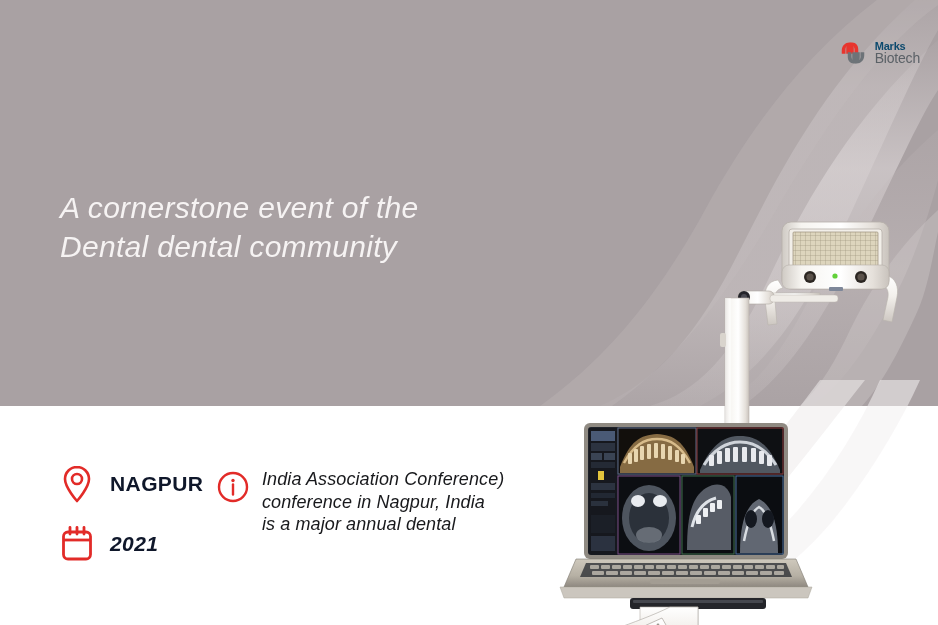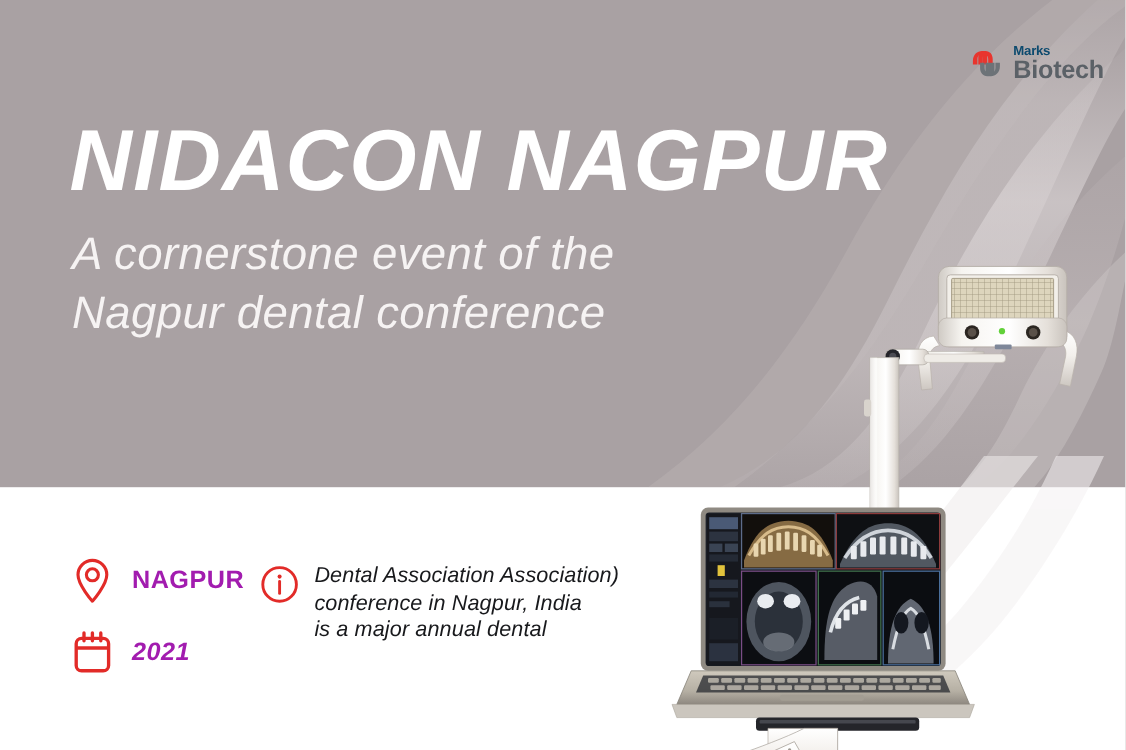--- a/index.html
+++ b/index.html
@@ -59,43 +59,43 @@
     flex-direction:column;
     line-height:.96;
   }
   .logo-line1 {
     font-size:11px;
     font-weight:bold;
     color:#0c4a6e;
     letter-spacing:-0.2px;
   }
   .logo-line2 {
-    font-size:21px;
-    font-weight:bold;
+    font-size:14px;
+    font-weight:normal;
     color:#5b6167;
     letter-spacing:-0.2px;
   }
 
   
   .headline {
     position:absolute;
     left:58px; top:98px;
     font-size:72px;
     font-weight:bold;
     font-style:italic;
     color:#ffffff;
     letter-spacing:1px;
     white-space:nowrap;
     line-height:1;
   }
 
   .subhead {
     position:absolute;
     left:60px; top:188px;
-    font-size:38px;
+    font-size:30px;
     font-style:italic;
     font-weight:300;
     color:#f6f3f3;
     line-height:1.3;
     letter-spacing:.3px;
   }
   .subhead div { white-space:nowrap; }
 
   
   .facts {
@@ -108,21 +108,21 @@
   .fact-row {
     display:flex;
     align-items:center;
     gap:16px;
     height:44px;
   }
   .fact-icon { width:34px; height:40px; flex:none; }
   .fact-text {
     font-size:21px;
     font-weight:bold;
-    color:#a21caf;
+    color:#0f172a;
     letter-spacing:.4px;
   }
   .fact-text.italic { font-style:italic; }
 
   .blurb {
     position:absolute;
     left:216px; top:468px;
     display:flex;
     gap:12px;
     width:330px;
@@ -187,25 +187,24 @@
         <path d="M35,23 C35,30 30,34 25,34 C21,34 19,31 19,27 L19,19 L24,19 L24,26 C24,28.5 25.5,29.5 27,29.5 C29,29.5 30,27.5 30,25 L30,19 L35,19 Z" fill="#6d7378"></path>
         <path d="M21,34 C16,34 13,30 13,25 L13,19 L18,19 L18,25 C18,28 19.5,29.5 21.5,29.5 C23,29.5 24,28.5 24,27 L24,19 L29,19 L29,27 C29,31 26,34 21,34 Z" fill="#6d7378"></path>
         <path d="M17,17.5 L23,17.5 L23,22.5 L17,22.5 Z" fill="#a9a1a3" opacity=".0"></path>
       </svg>
       <div class="logo-words">
         <span class="logo-line1">Marks</span>
         <span class="logo-line2">Biotech</span>
       </div>
     </div>
 
-    <div class="headline">NIDACON NAGPUR</div>
 
     <div class="subhead">
       <div>A cornerstone event of the</div>
-      <div>Nagpur dental conference</div>
+      <div>Dental dental community</div>
     </div>
   </div>
 
   <svg class="ribbons-lower" viewBox="0 0 418 245" preserveAspectRatio="none">
     <path d="M300,0 C270,40 240,80 200,120 C170,150 140,170 110,185 L150,200 C195,175 235,140 270,95 C300,58 325,25 345,0 Z" fill="#efecec"></path>
     <path d="M360,0 C340,45 312,90 278,130 C250,162 218,186 188,202 L225,215 C262,194 296,164 326,124 C356,84 382,40 400,0 Z" fill="#f4f1f2"></path>
   </svg>
 
   <svg class="equipment" viewBox="0 0 418 420">
     <defs>
@@ -444,19 +443,19 @@
     </div>
   </div>
 
   <div class="blurb">
     <svg class="blurb-icon" viewBox="0 0 34 34">
       <circle cx="17" cy="17" r="14" fill="none" stroke="#e22b28" stroke-width="2.4"></circle>
       <circle cx="17" cy="10.5" r="1.7" fill="#e22b28"></circle>
       <path d="M17,14.5 V24.5" stroke="#e22b28" stroke-width="2.4" stroke-linecap="round"></path>
     </svg>
     <div class="blurb-text">
-      <div>Dental Association Association)</div>
+      <div>India Association Conference)</div>
       <div>conference in Nagpur, India</div>
       <div>is a major annual dental</div>
     </div>
   </div>
 
 </div>
 
 </body></html>

